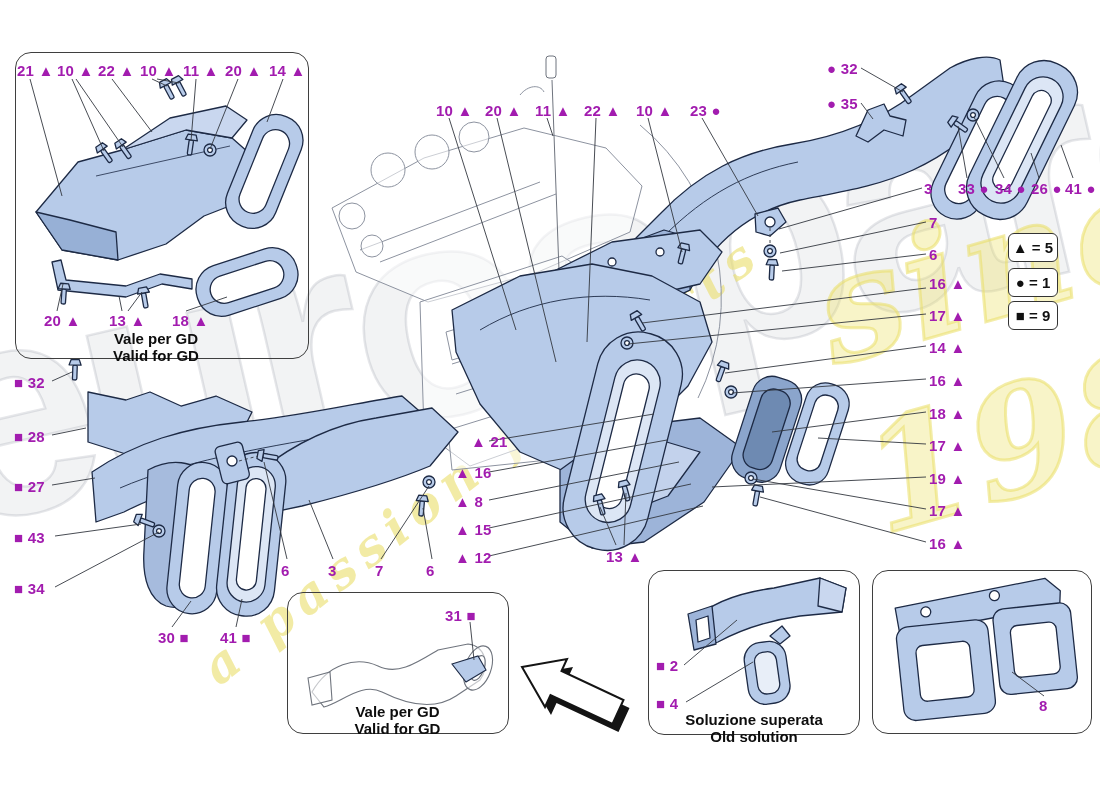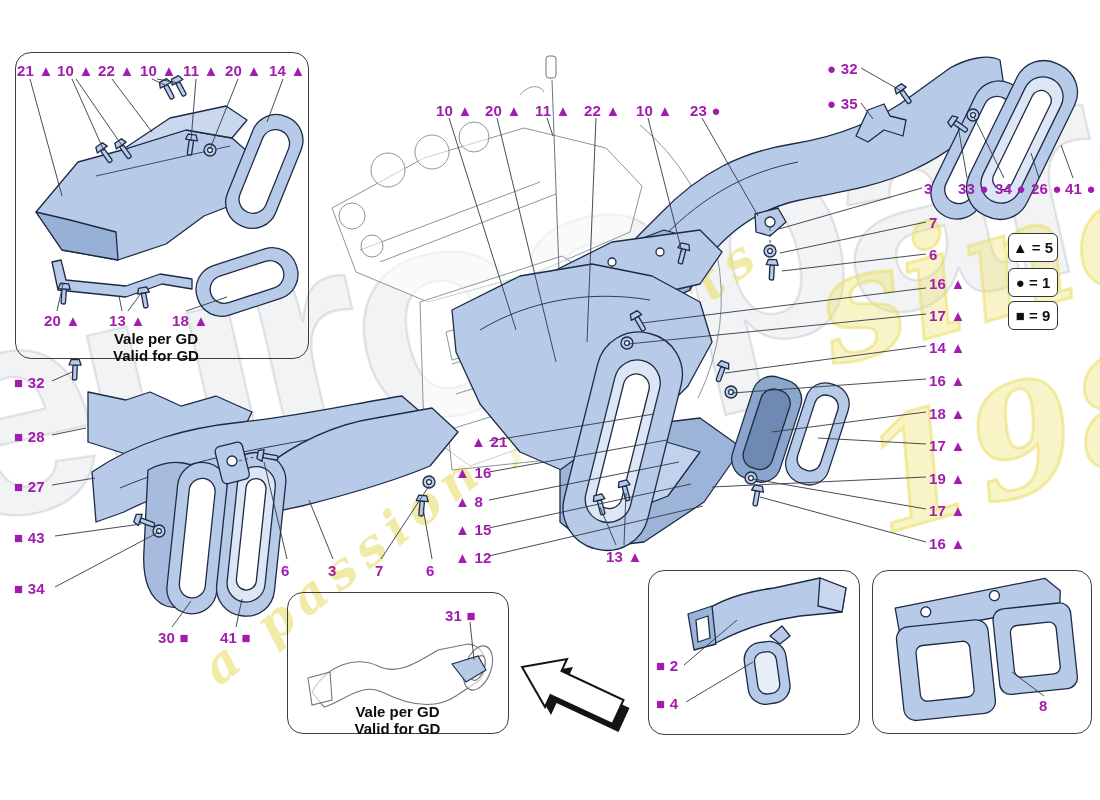--- a/index.html
+++ b/index.html
@@ -293,20 +293,24 @@
   <div class="legend" style="left:1008px;top:301px;">■ = 9</div>
 
   <div class="cap" style="left:90px;top:330px;width:132px;">
     <div>Vale per GD</div>
     <div>Valid for GD</div>
   </div>
   <div class="cap" style="left:330px;top:703px;width:135px;">
     <div>Vale per GD</div>
     <div>Valid for GD</div>
   </div>
+  <div class="cap" style="left:660px;top:711px;width:188px;">
+    <div>Soluzione superata</div>
+    <div>Old solution</div>
+  </div>
 
   <div class="co" style="left:17px;top:62px">21 ▲</div>
   <div class="co" style="left:57px;top:62px">10 ▲</div>
   <div class="co" style="left:98px;top:62px">22 ▲</div>
   <div class="co" style="left:140px;top:62px">10 ▲</div>
   <div class="co" style="left:183px;top:62px">11 ▲</div>
   <div class="co" style="left:225px;top:62px">20 ▲</div>
   <div class="co" style="left:269px;top:62px">14 ▲</div>
   <div class="co" style="left:44px;top:312px">20 ▲</div>
   <div class="co" style="left:109px;top:312px">13 ▲</div>

